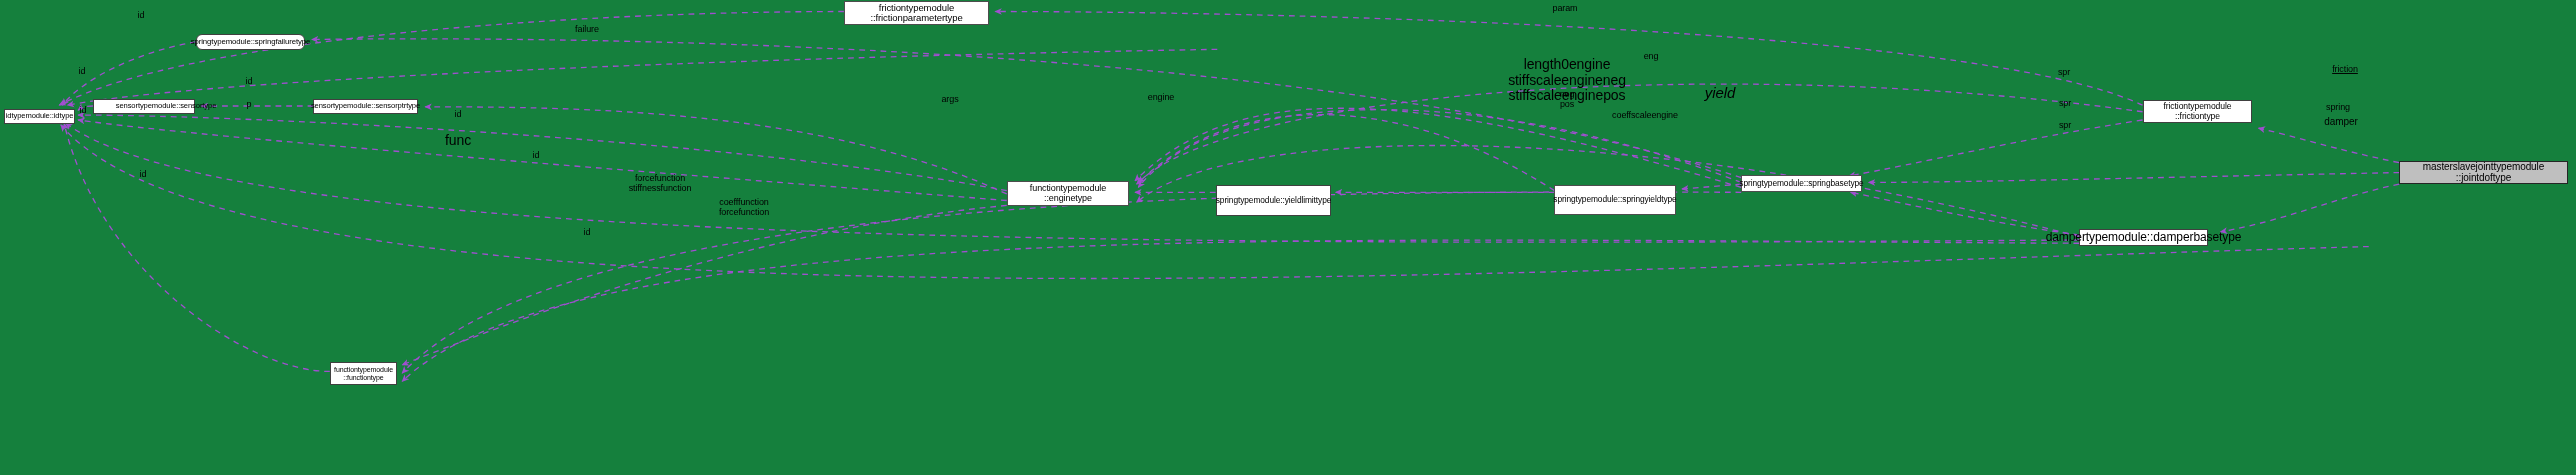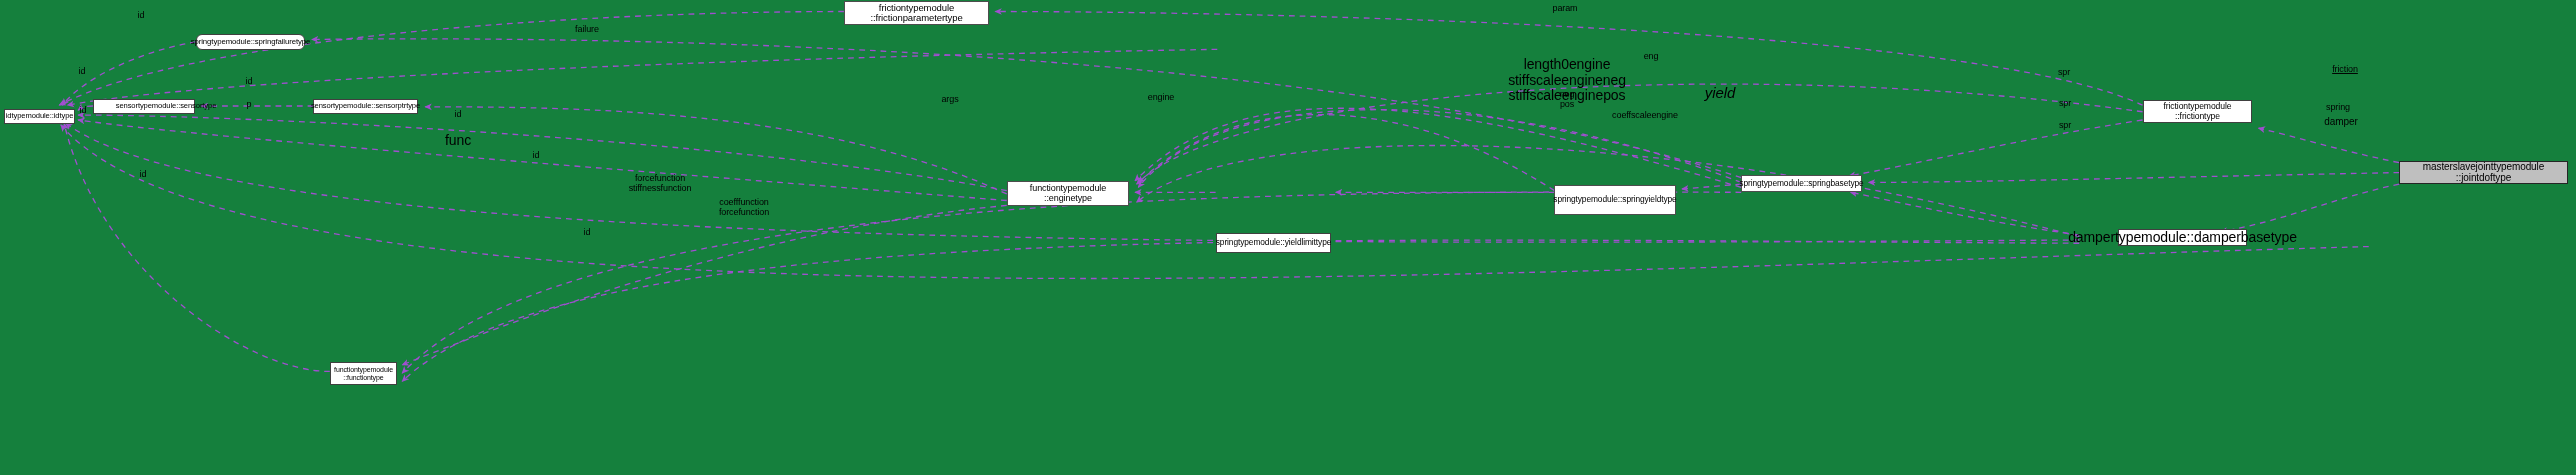--- a/index.html
+++ b/index.html
@@ -157,24 +157,24 @@
   <div class="node-box" style="left: 196px; top: 34px; width: 109px; height: 15.6px; font-size: 7.8px; border-radius: 6px;">springtypemodule::springfailuretype</div>
   <div class="node-box" style="left: 2143px; top: 100px; width: 109px; height: 23px; font-size: 8.6px;">frictiontypemodule
 ::frictiontype</div>
   <div class="node-box highlight" style="left: 2399px; top: 161px; width: 169px; height: 23px; font-size: 10px;">masterslavejointtypemodule
 ::jointdoftype</div>
   <div class="node-box" style="left: 93px; top: 99px; width: 102px; height: 15px; font-size: 7.6px; padding-left: 44px;">sensortypemodule::sensortype</div>
   <div class="node-box" style="left: 313px; top: 99px; width: 105px; height: 15px; font-size: 7.6px;">sensortypemodule::sensorptrtype</div>
   <div class="node-box" style="left: 4.1px; top: 109px; width: 71px; height: 15px; font-size: 7.6px;">idtypemodule::idtype</div>
   <div class="node-box thick" style="left: 1007px; top: 181px; width: 122px; height: 25px; font-size: 9px;">functiontypemodule
 ::enginetype</div>
-  <div class="node-box" style="left: 1216px; top: 185px; width: 115px; height: 20px; font-size: 8.4px; margin-top: 48px;">springtypemodule::yieldlimittype</div>
+  <div class="node-box" style="left: 1216px; top: 185px; width: 115px; height: 31px; font-size: 8.4px;">springtypemodule::yieldlimittype</div>
   <div class="node-box thick" style="left: 1554px; top: 185px; width: 122px; height: 30px; font-size: 8.4px;">springtypemodule::springyieldtype</div>
   <div class="node-box thick" style="left: 1741px; top: 175px; width: 121px; height: 17.3px; font-size: 8.4px;">springtypemodule::springbasetype</div>
-  <div class="node-box" style="left: 2079px; top: 229px; width: 129px; height: 17.3px; font-size: 14px; margin-left: 39px;">dampertypemodule::damperbasetype</div>
+  <div class="node-box" style="left: 2079px; top: 229px; width: 129px; height: 17.3px; font-size: 12px;">dampertypemodule::damperbasetype</div>
   <div class="node-box" style="left: 330px; top: 362px; width: 67px; height: 23px; font-size: 7px;">functiontypemodule
 ::functiontype</div>
 
   <div class="edge-label" style="left: 141px; top: 15px; font-size: 9px;">id</div>
   <div class="edge-label" style="left: 82px; top: 71px; font-size: 9px;">id</div>
   <div class="edge-label" style="left: 249px; top: 81px; font-size: 9px;">id</div>
   <div class="edge-label" style="left: 83px; top: 110px; font-size: 9px;">id</div>
   <div class="edge-label" style="left: 249px; top: 104px; font-size: 9px;">p</div>
   <div class="edge-label" style="left: 458px; top: 114px; font-size: 9px;">id</div>
   <div class="edge-label" style="left: 950px; top: 99px; font-size: 9px;">args</div>

